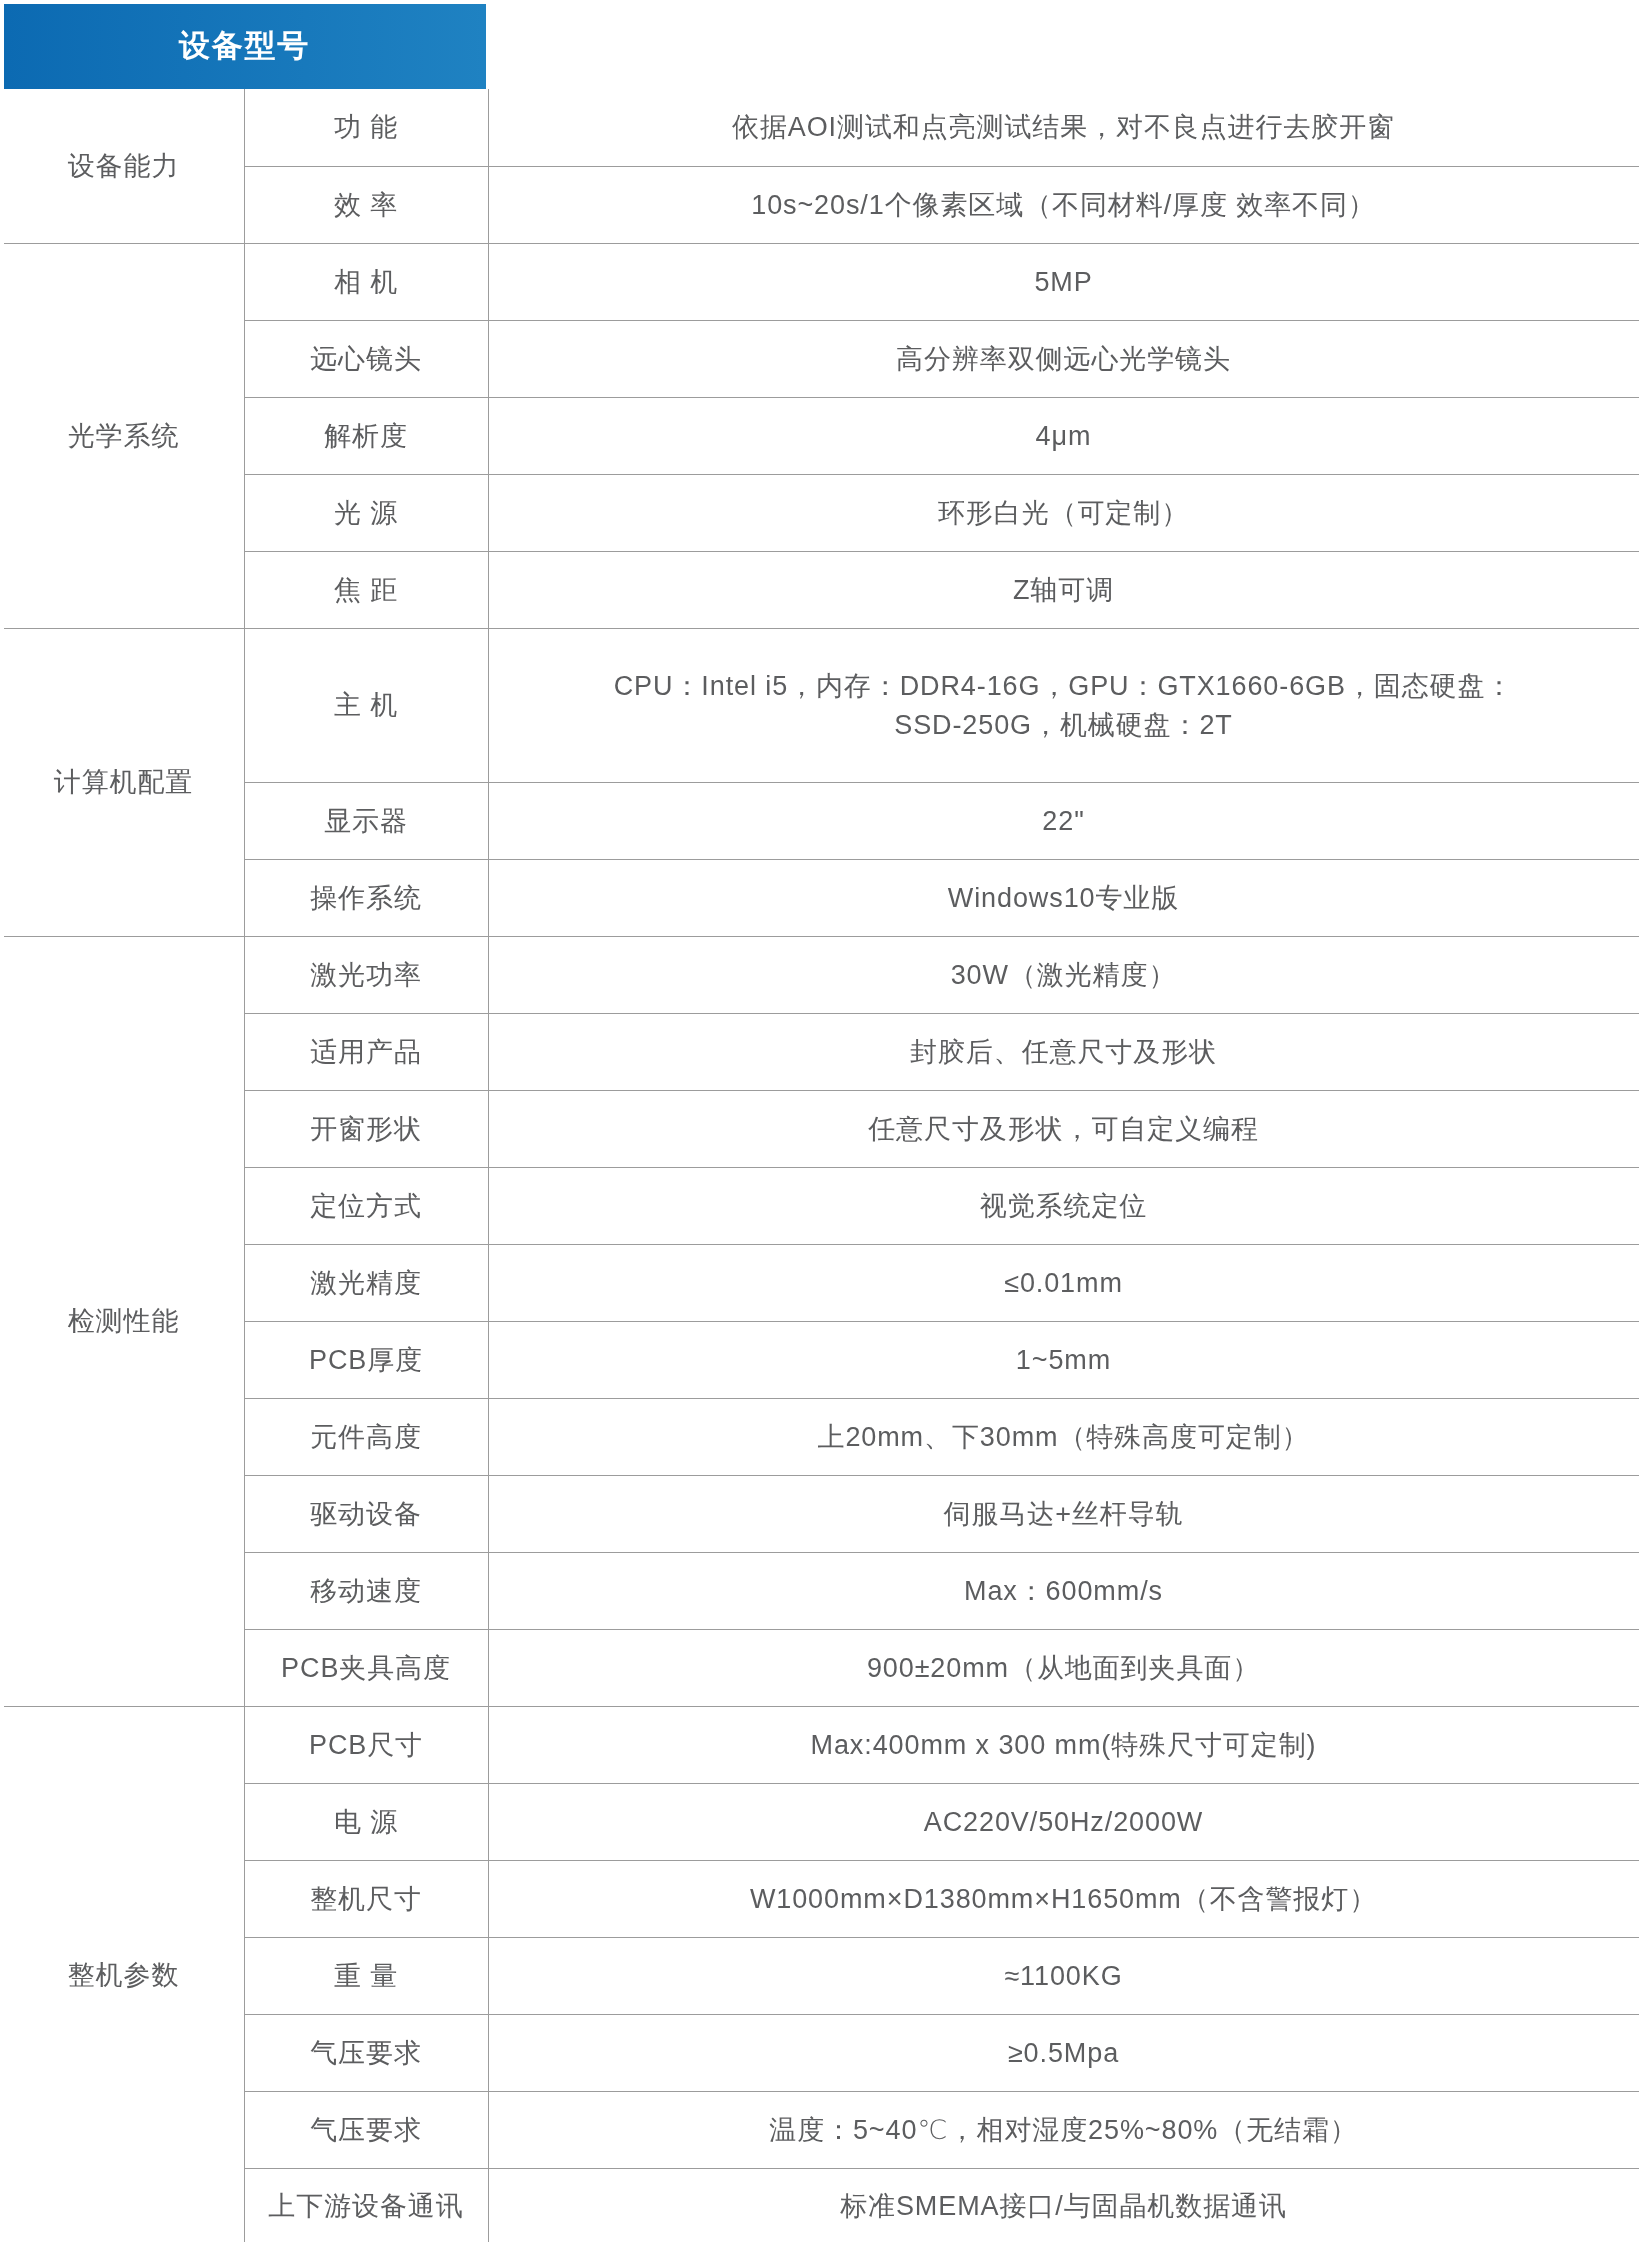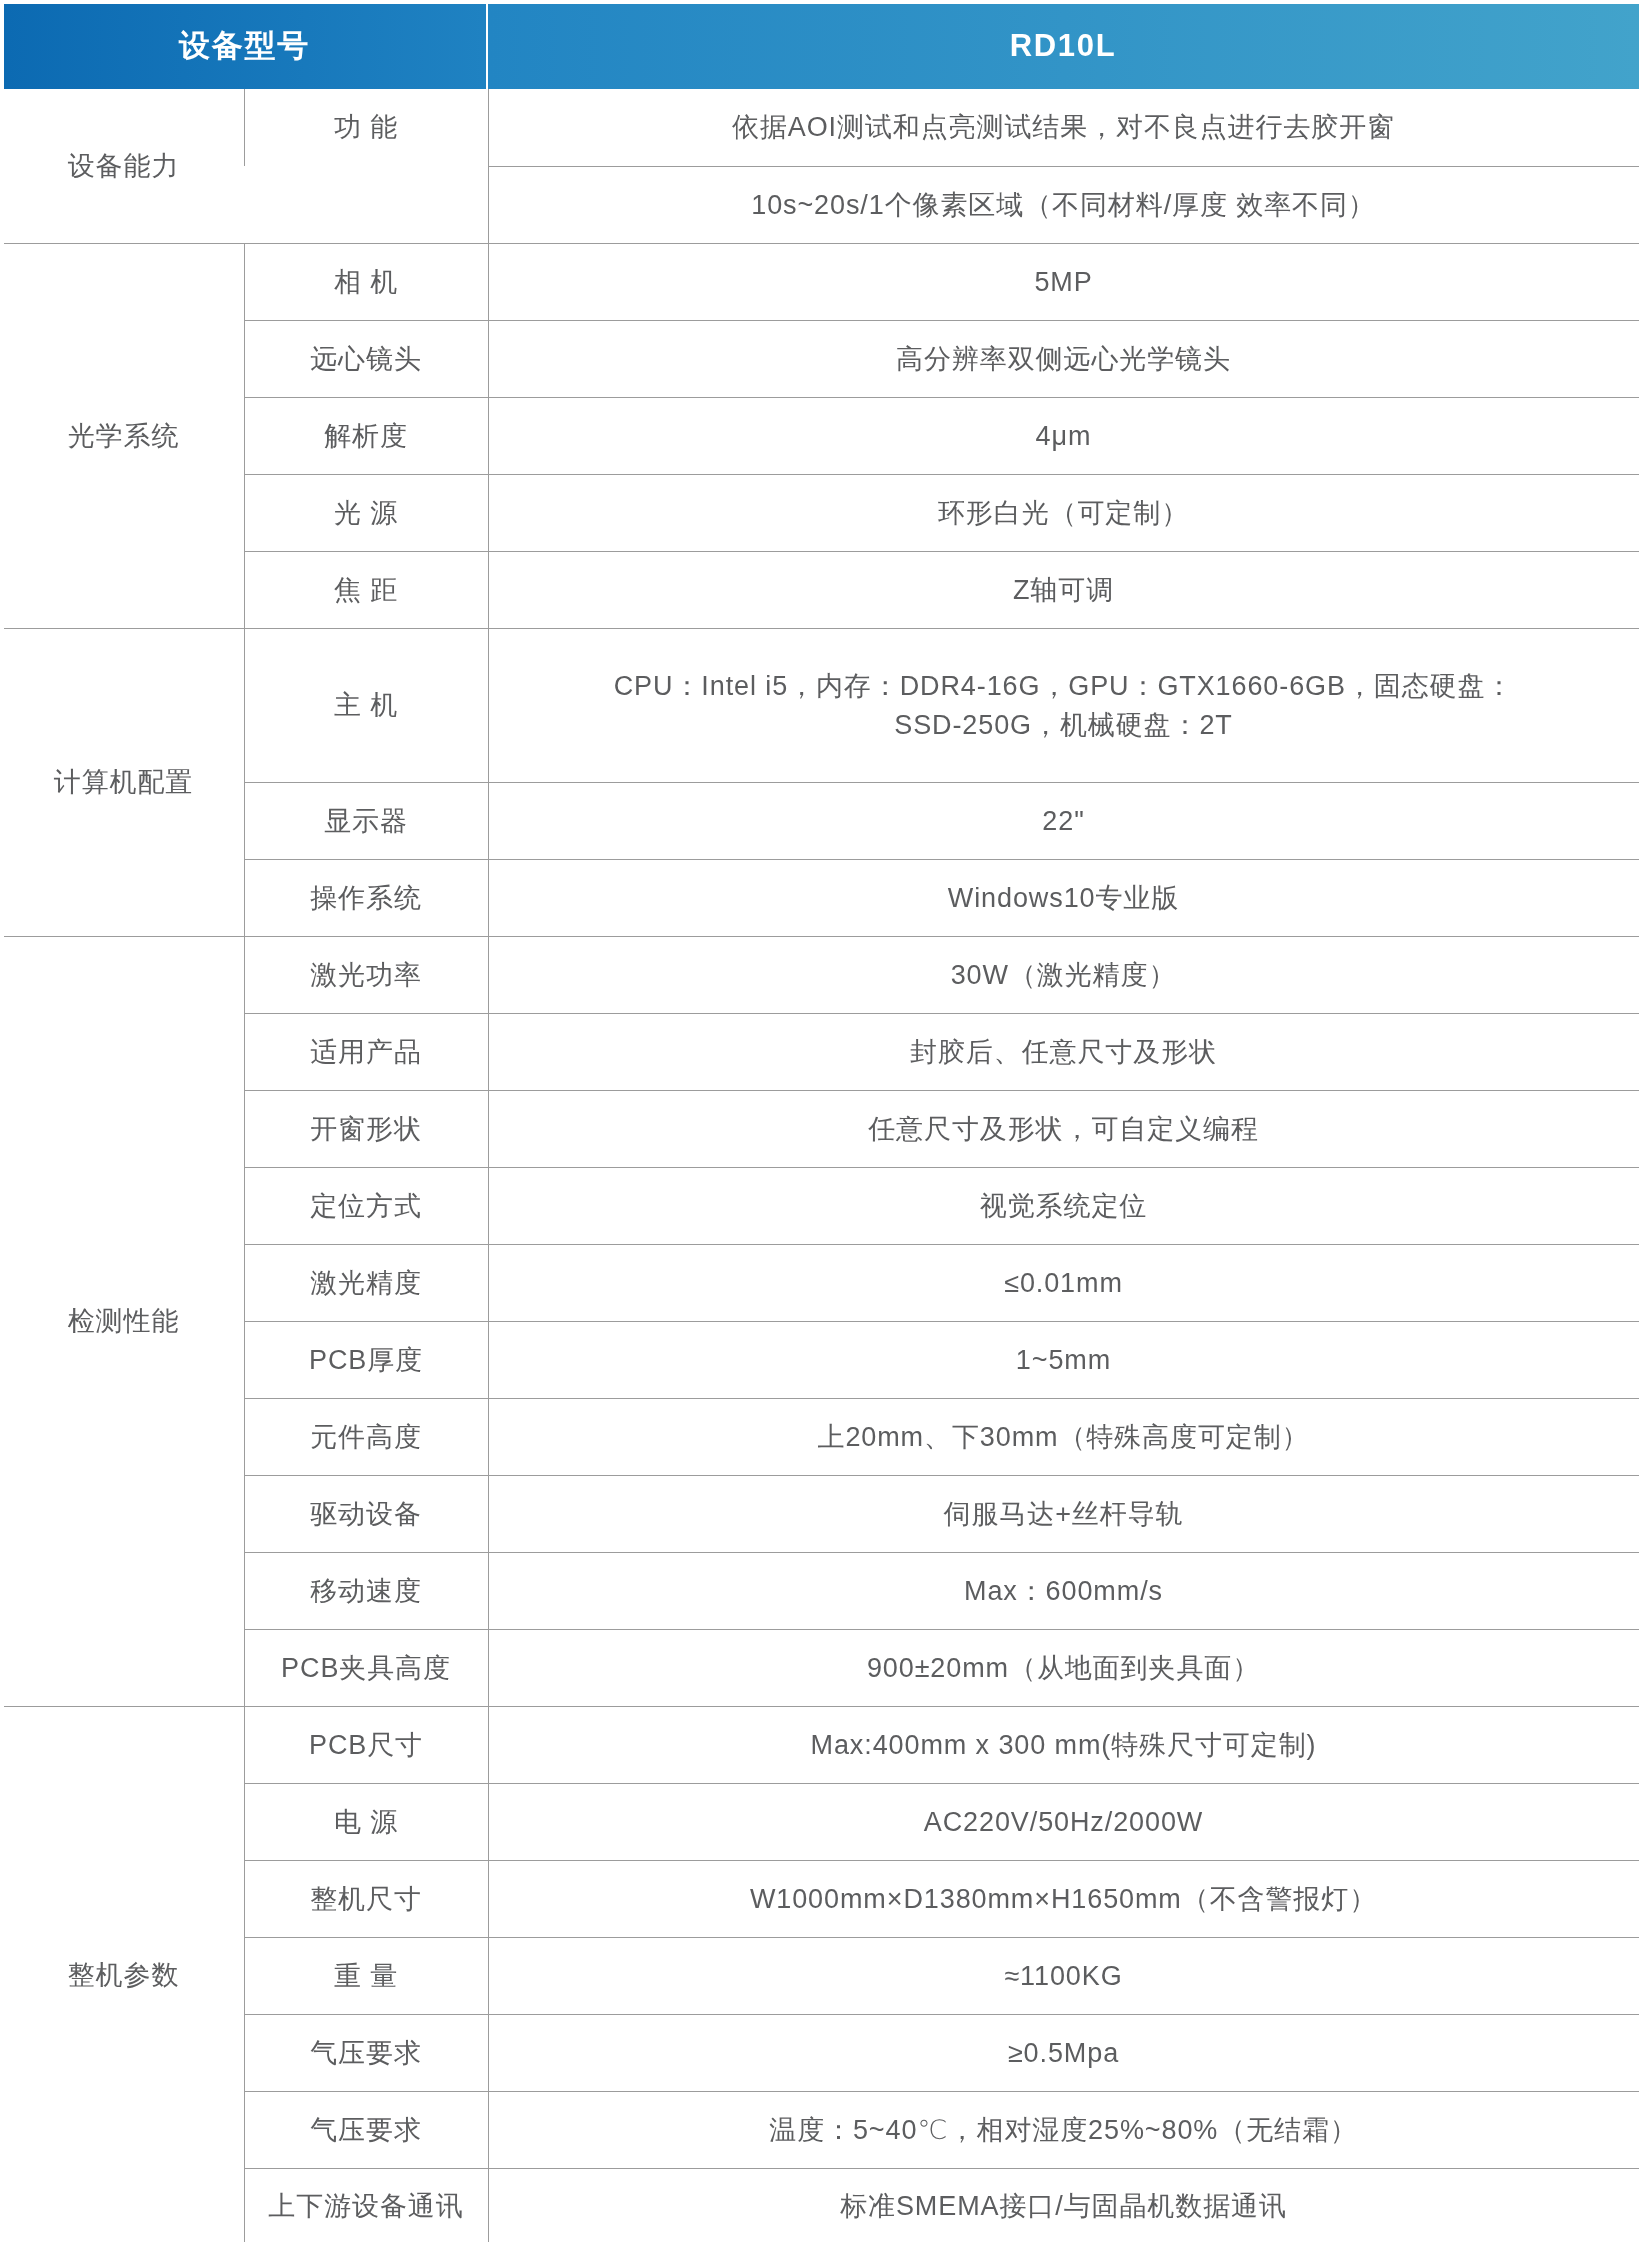--- a/index.html
+++ b/index.html
@@ -60,25 +60,25 @@
   .no-top { border-top: none !important; }
   .bot { border-bottom: 1.7px solid #9c9c9c; }
 </style>
 </head>
 <body>
 
 <div class="page">
   <div class="spec-table">
 
     <div class="cell hcell hleft">设备型号</div>
-    <div class="cell hcell hright">RD10L</div>
 
     <div class="cell cat no-top" style="grid-row: 2 / span 2">设备能力</div>
     <div class="cell param no-top">功 能</div>
     <div class="cell val no-top">依据AOI测试和点亮测试结果，对不良点进行去胶开窗</div>
+    <div class="cell param">效 率</div>
     <div class="cell val">10s~20s/1个像素区域（不同材料/厚度 效率不同）</div>
 
     <div class="cell cat" style="grid-row: 4 / span 5">光学系统</div>
     <div class="cell param">相 机</div>
     <div class="cell val">5MP</div>
     <div class="cell param">远心镜头</div>
     <div class="cell val">高分辨率双侧远心光学镜头</div>
     <div class="cell param">解析度</div>
     <div class="cell val">4μm</div>
     <div class="cell param">光 源</div>

